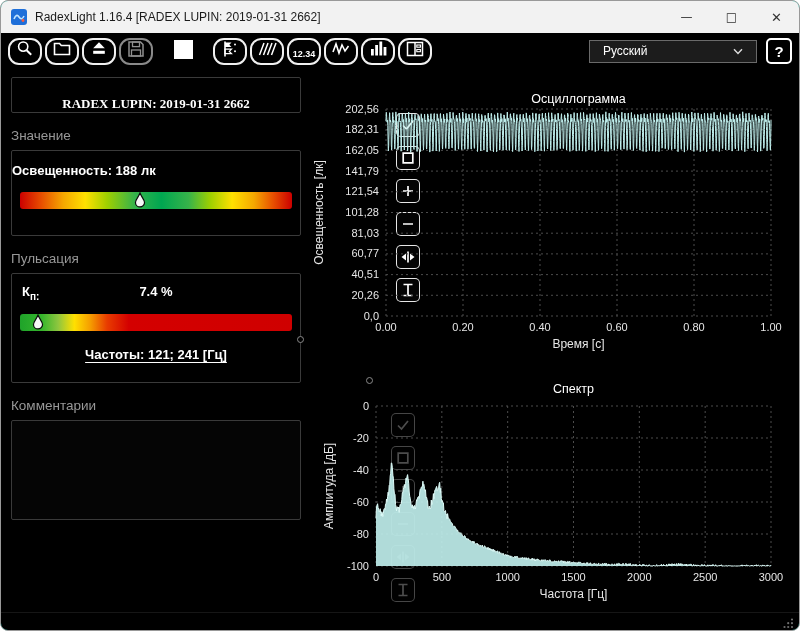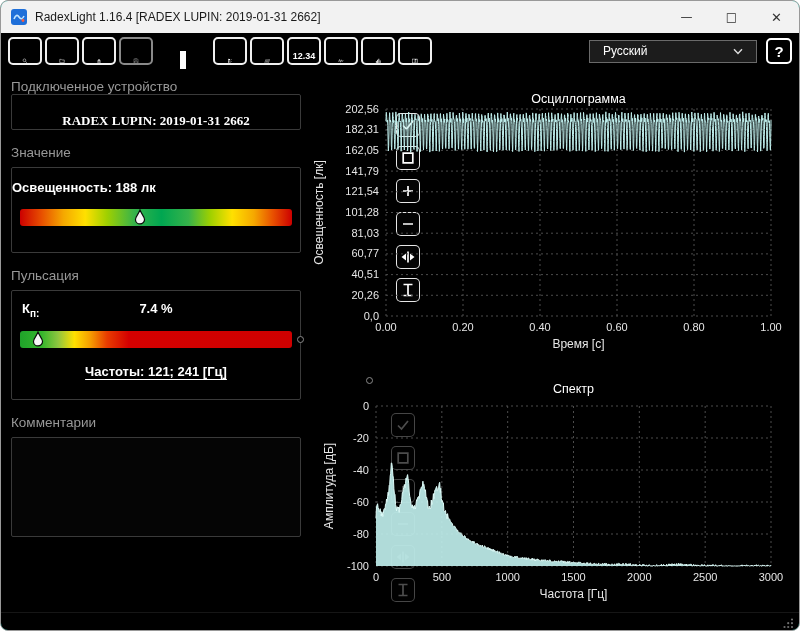--- a/index.html
+++ b/index.html
@@ -5,21 +5,21 @@
   html,body{margin:0;padding:0;background:#ffffff;font-family:"Liberation Sans",sans-serif;}
   .window{position:relative;width:800px;height:631px;background:#14b8a6;border:1px solid #999;border-radius:8px;overflow:hidden;box-sizing:border-box;}
   
   .titlebar{height:32px;background:#f2f2f2;display:flex;align-items:center;padding-left:10px;gap:8px;color:#1b1b1b;font-size:12px;}
   .titlebar .ticon{width:16px;height:16px;flex:0 0 auto;}
   .wctrls{margin-left:auto;display:flex;height:100%;}
   .wbtn{width:45px;height:100%;border:none;background:transparent;color:#333;font-size:12px;display:flex;align-items:center;justify-content:center;cursor:default;font-family:"DejaVu Sans",sans-serif;}
   .wbtn.close{font-size:13px;}
   
   .toolbar{height:36px;background:#000;display:flex;align-items:center;padding:0 7px;gap:3px;}
-  .tbtn{width:34px;height:27px;background:#000;border:2px solid #f0f0f0;border-radius:5px;display:flex;align-items:flex-start;justify-content:center;padding:12px;box-sizing:border-box;}
+  .tbtn{width:34px;height:27px;background:#000;border:2px solid #f0f0f0;border-radius:11px;display:flex;align-items:flex-end;justify-content:center;padding:4px;box-sizing:border-box;}
   .tbtn.disabled{border-color:#8a8a8a;}
   .tbtn.stopb{border-color:transparent;}
   .stopsq{width:19px;height:19px;background:#fff;display:block;}
   .tico{width:20px;height:20px;display:block;}
   .tnum{color:#fff;font-weight:bold;font-size:9px;font-family:"Liberation Sans",sans-serif;}
   .gapsp{width:7px;flex:0 0 auto;}
   .lang{margin-left:auto;width:168px;height:23px;background:#1c1c1c;border:1px solid #6a6a6a;color:#fff;font-size:12px;display:flex;align-items:center;justify-content:space-between;padding:0 13px;box-sizing:border-box;}
   .helpbtn{width:26px;height:26px;margin-left:6px;background:#000;border:2px solid #fff;border-radius:5px;color:#fff;font-weight:bold;font-size:15px;display:flex;align-items:center;justify-content:center;padding:0;}
   
   .client{position:relative;height:543px;display:flex;background:#000;}
@@ -159,21 +159,20 @@
       <svg width="10" height="7" viewBox="0 0 10 7">
         <path d="M1 1.2 L5 5.4 L9 1.2" stroke="#ddd" stroke-width="1.4" fill="none"></path>
       </svg>
     </div>
     <button class="helpbtn">?</button>
   </div>
 
   <div class="client">
 
     <div class="left-panel">
-      <div class="sec-header">Подключенное устройство</div>
       <div class="box device-box">
         <span class="boldtxt">RADEX LUPIN: 2019-01-31 2662</span>
       </div>
 
       <div class="sec-header mt">Значение</div>
       <div class="box value-box">
         <div class="reading boldtxt">Освещенность: 188 лк</div>
         <div class="scalebar lux-scale">
           <svg class="dropmark" id="lux-marker" viewBox="0 0 13 17" style="left: 44%;">
             <path d="M6.5 1 C4.8 5.6 1.6 8.1 1.6 11.1 a4.9 4.9 0 0 0 9.8 0 C11.4 8.1 8.2 5.6 6.5 1 Z"></path>

